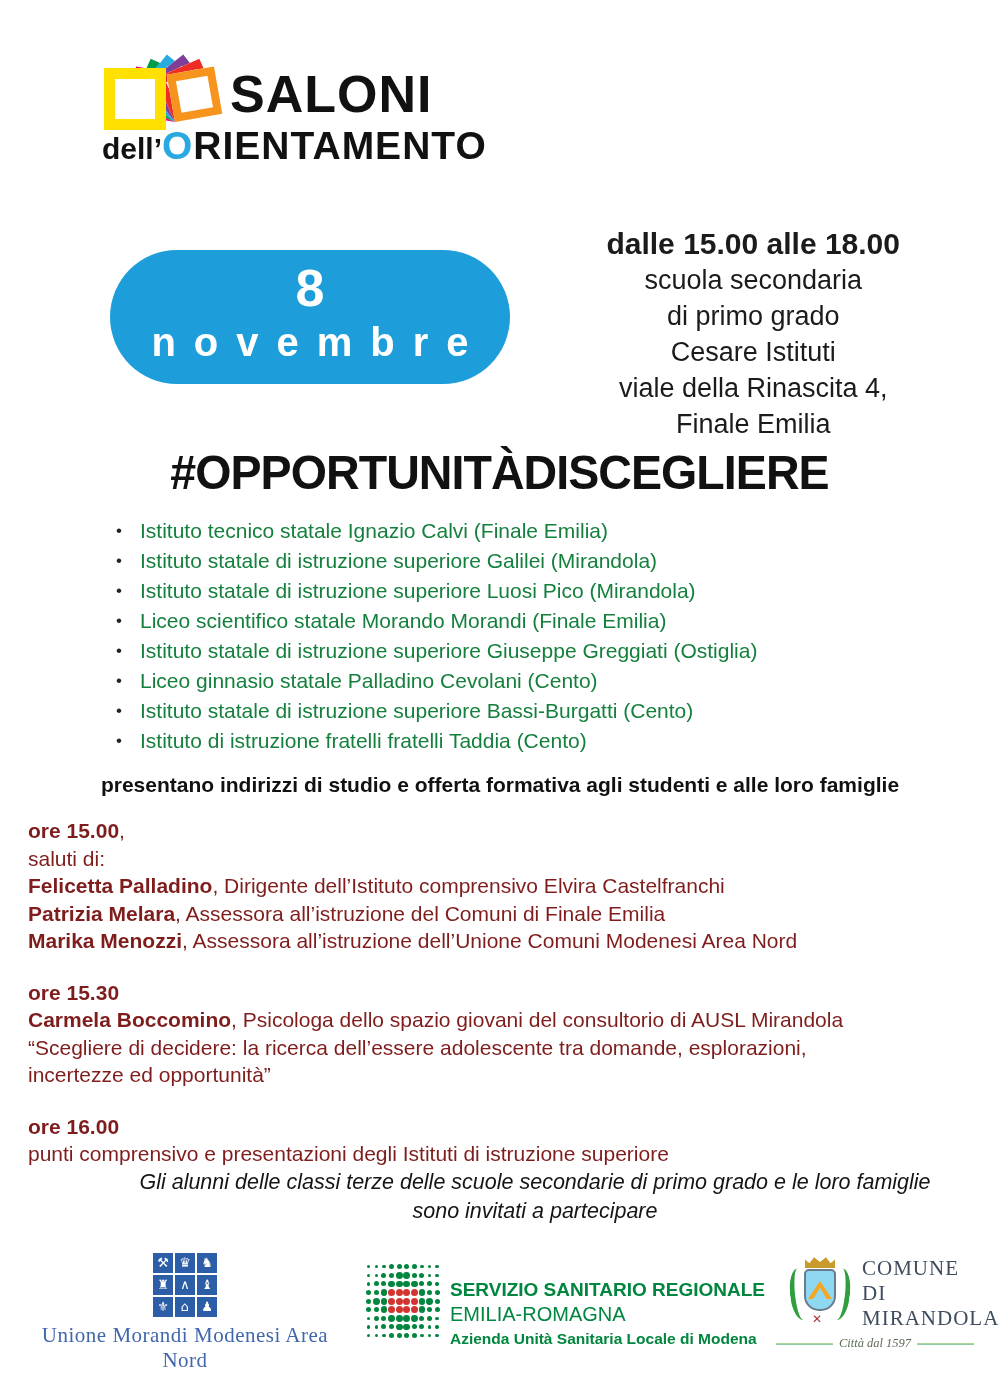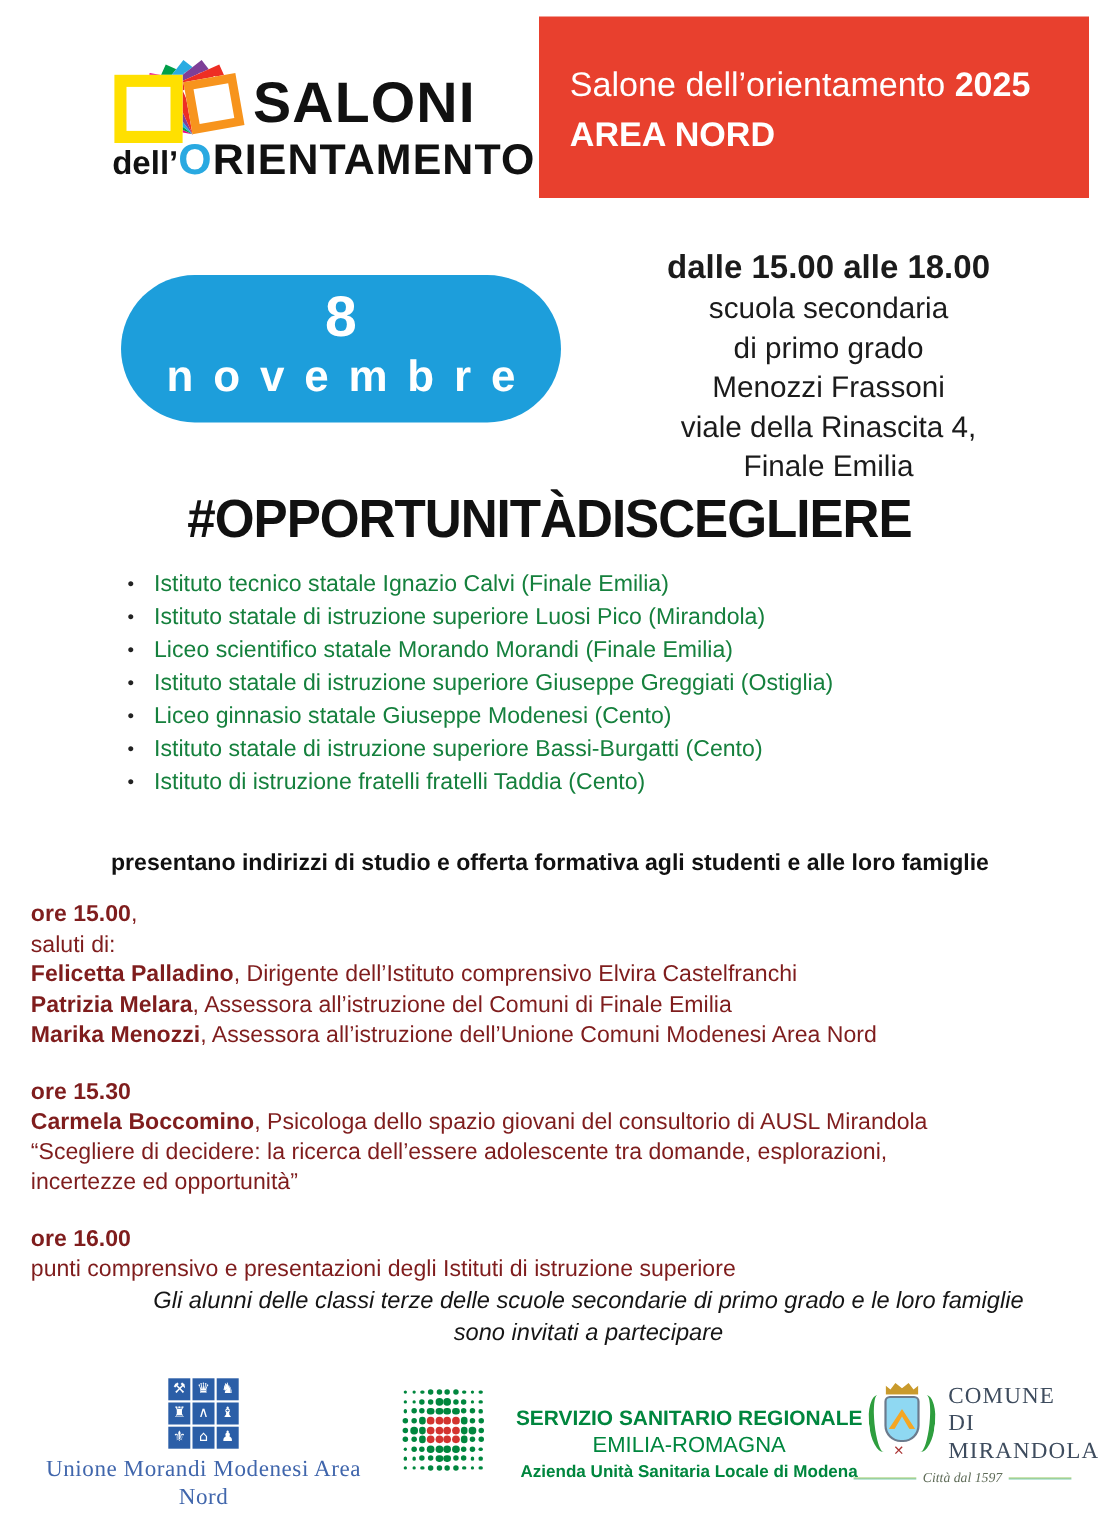--- a/index.html
+++ b/index.html
@@ -64,21 +64,21 @@
   .unione-grid{display:inline-grid;grid-template-columns:repeat(3,20px);grid-gap:2px;}
   .unione-tile{width:20px;height:20px;color:#fff;font-size:13px;line-height:20px;text-align:center;
           font-family:"DejaVu Sans",sans-serif;}
   .unione-label{margin-top:6px;font-family:"Liberation Serif",serif;font-size:21px;letter-spacing:0.5px;}
 
   .ausl{position:absolute;left:365px;top:10px;width:360px;}
   .ausl-matrix{position:absolute;left:0;top:2px;}
   .ausl-row{height:8.6px;white-space:nowrap;}
   .ausl-dot{display:inline-block;vertical-align:middle;border-radius:50%;margin-right:0;}
   .ausl-cell{display:inline-block;width:7.6px;height:8.6px;text-align:center;line-height:8.6px;}
-  .ausl-text{position:absolute;left:104px;top:22px;white-space:nowrap;text-align:center;}
+  .ausl-text{position:absolute;left:85px;top:22px;white-space:nowrap;}
   .ausl-line1{font-size:19px;font-weight:700;line-height:25px;}
   .ausl-line2{font-size:20px;line-height:25px;}
   .ausl-line3{font-size:15.5px;font-weight:700;line-height:24px;}
 
   .mirandola{position:absolute;left:770px;top:5px;width:215px;}
   .crest{position:absolute;left:18px;top:6px;width:64px;height:74px;}
   .crest-crown{position:absolute;left:17px;top:0;width:30px;height:12px;background:#c99a2c;
           clip-path:polygon(0 100%,0 30%,15% 60%,30% 10%,50% 50%,70% 10%,85% 60%,100% 30%,100% 100%);}
   .crest-shield{position:absolute;left:16px;top:13px;width:32px;height:42px;background:#8fd8f2;
           border:2px solid #6b7b8d;border-radius:5px 5px 15px 15px;box-sizing:border-box;overflow:hidden;}
@@ -106,49 +106,46 @@
         <div class="fan-sq" style="border-color: rgb(41, 171, 226); transform: rotate(-52deg); z-index: 4;"></div>
         <div class="fan-sq" style="border-color: rgb(126, 63, 152); transform: rotate(-38deg); z-index: 5;"></div>
         <div class="fan-sq" style="border-color: rgb(238, 46, 36); transform: rotate(-24deg); z-index: 6;"></div>
         <div class="fan-sq" style="border-color: rgb(247, 148, 29); transform: rotate(-10deg); z-index: 7;"></div>
         <div class="fan-front" style="border-color: rgb(255, 224, 0);"></div>
       </div>
     <div class="logo-title">SALONI</div>
     <div class="logo-subtitle"><span class="pre">dell’</span><span class="o" style="color: rgb(41, 169, 225);">O</span><span class="rest">RIENTAMENTO</span></div>
   </div>
 
-  <div class="banner" style="background: rgb(232, 64, 46);">
-    <div class="banner-line1"><span>Salone dell’orientamento </span><span class="b">2025</span></div>
-    <div class="banner-line2">AREA NORD</div>
-  </div>
 
   <div class="date-pill" style="background: rgb(29, 158, 219);">
     <div class="date-day">8</div>
     <div class="date-month">novembre</div>
   </div>
 
   <div class="venue">
     <div class="venue-time">dalle 15.00 alle 18.00</div>
     <div id="venue-lines">
         <div class="venue-line">scuola secondaria</div>
         <div class="venue-line">di primo grado</div>
-        <div class="venue-line">Menozzi Frassoni</div>
+        <div class="venue-line">Cesare Istituti</div>
         <div class="venue-line">viale della Rinascita 4,</div>
         <div class="venue-line">Finale Emilia</div>
       </div>
   </div>
 
   <div class="hashtag"><span>#OPPORTUNITÀDISCEGLIERE</span></div>
 
   <ul class="schools" id="schools-list">
       <li>Istituto tecnico statale Ignazio Calvi (Finale Emilia)</li>
+      <li>Istituto statale di istruzione superiore Galilei (Mirandola)</li>
       <li>Istituto statale di istruzione superiore Luosi Pico (Mirandola)</li>
       <li>Liceo scientifico statale Morando Morandi (Finale Emilia)</li>
       <li>Istituto statale di istruzione superiore Giuseppe Greggiati (Ostiglia)</li>
-      <li>Liceo ginnasio statale Giuseppe Modenesi (Cento)</li>
+      <li>Liceo ginnasio statale Palladino Cevolani (Cento)</li>
       <li>Istituto statale di istruzione superiore Bassi-Burgatti (Cento)</li>
       <li>Istituto di istruzione fratelli fratelli Taddia (Cento)</li>
     </ul>
 
   <div class="intro-line">presentano indirizzi di studio e offerta formativa agli studenti e alle loro famiglie</div>
 
   <div class="schedule" id="schedule">
       <div class="sched-block">
         <div class="sched-line"><span class="b">ore 15.00</span><span>,</span></div>
         <div class="sched-line"><span>saluti di:</span></div>

